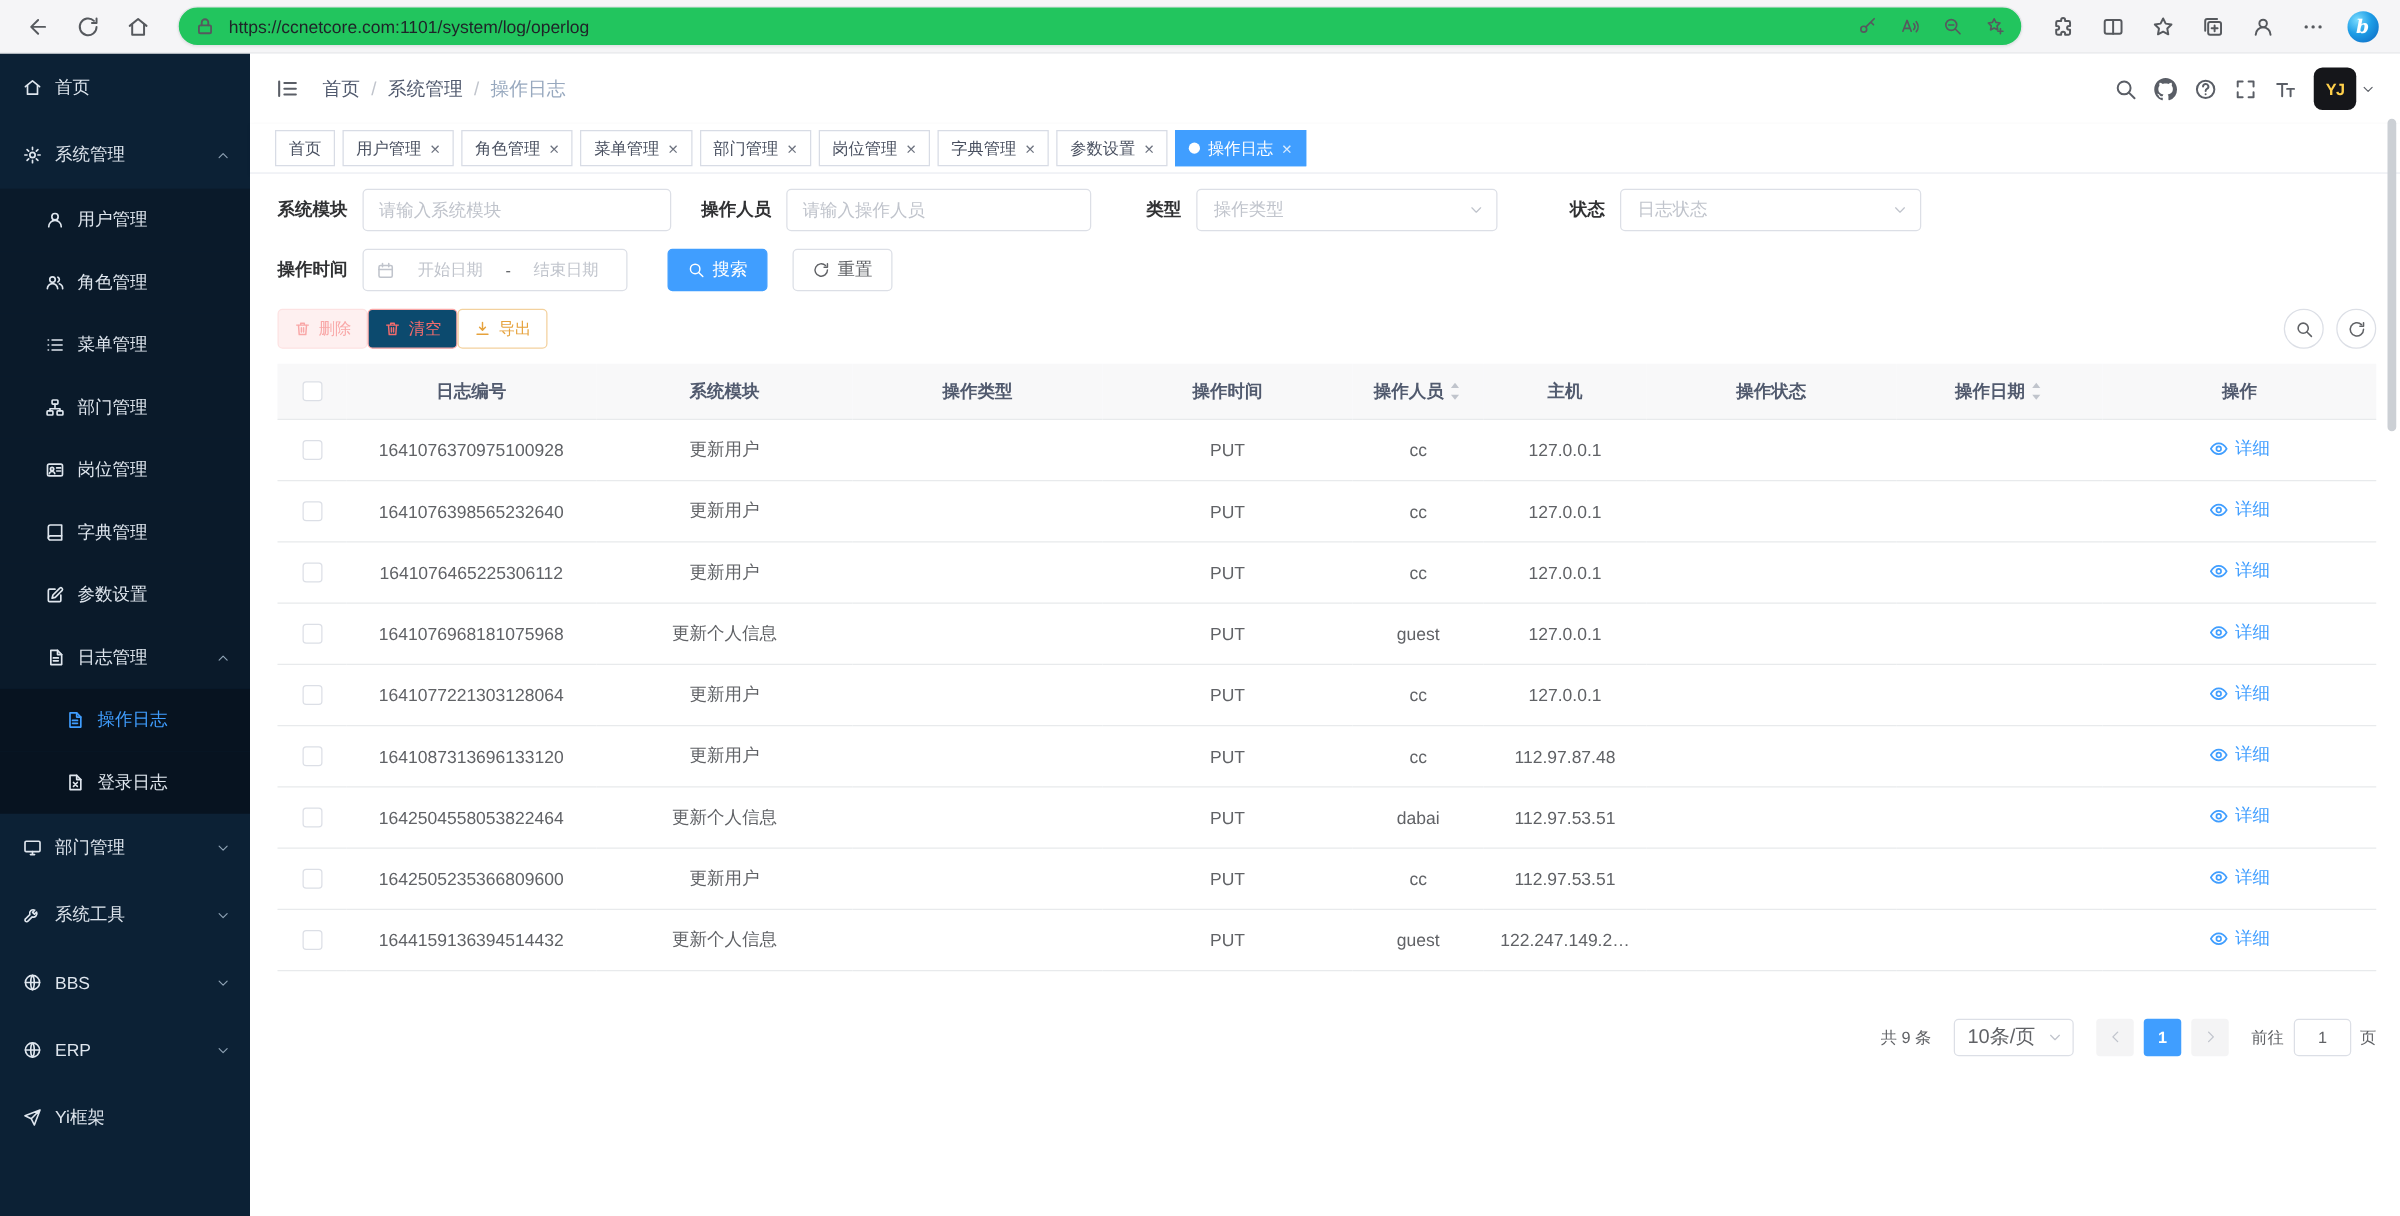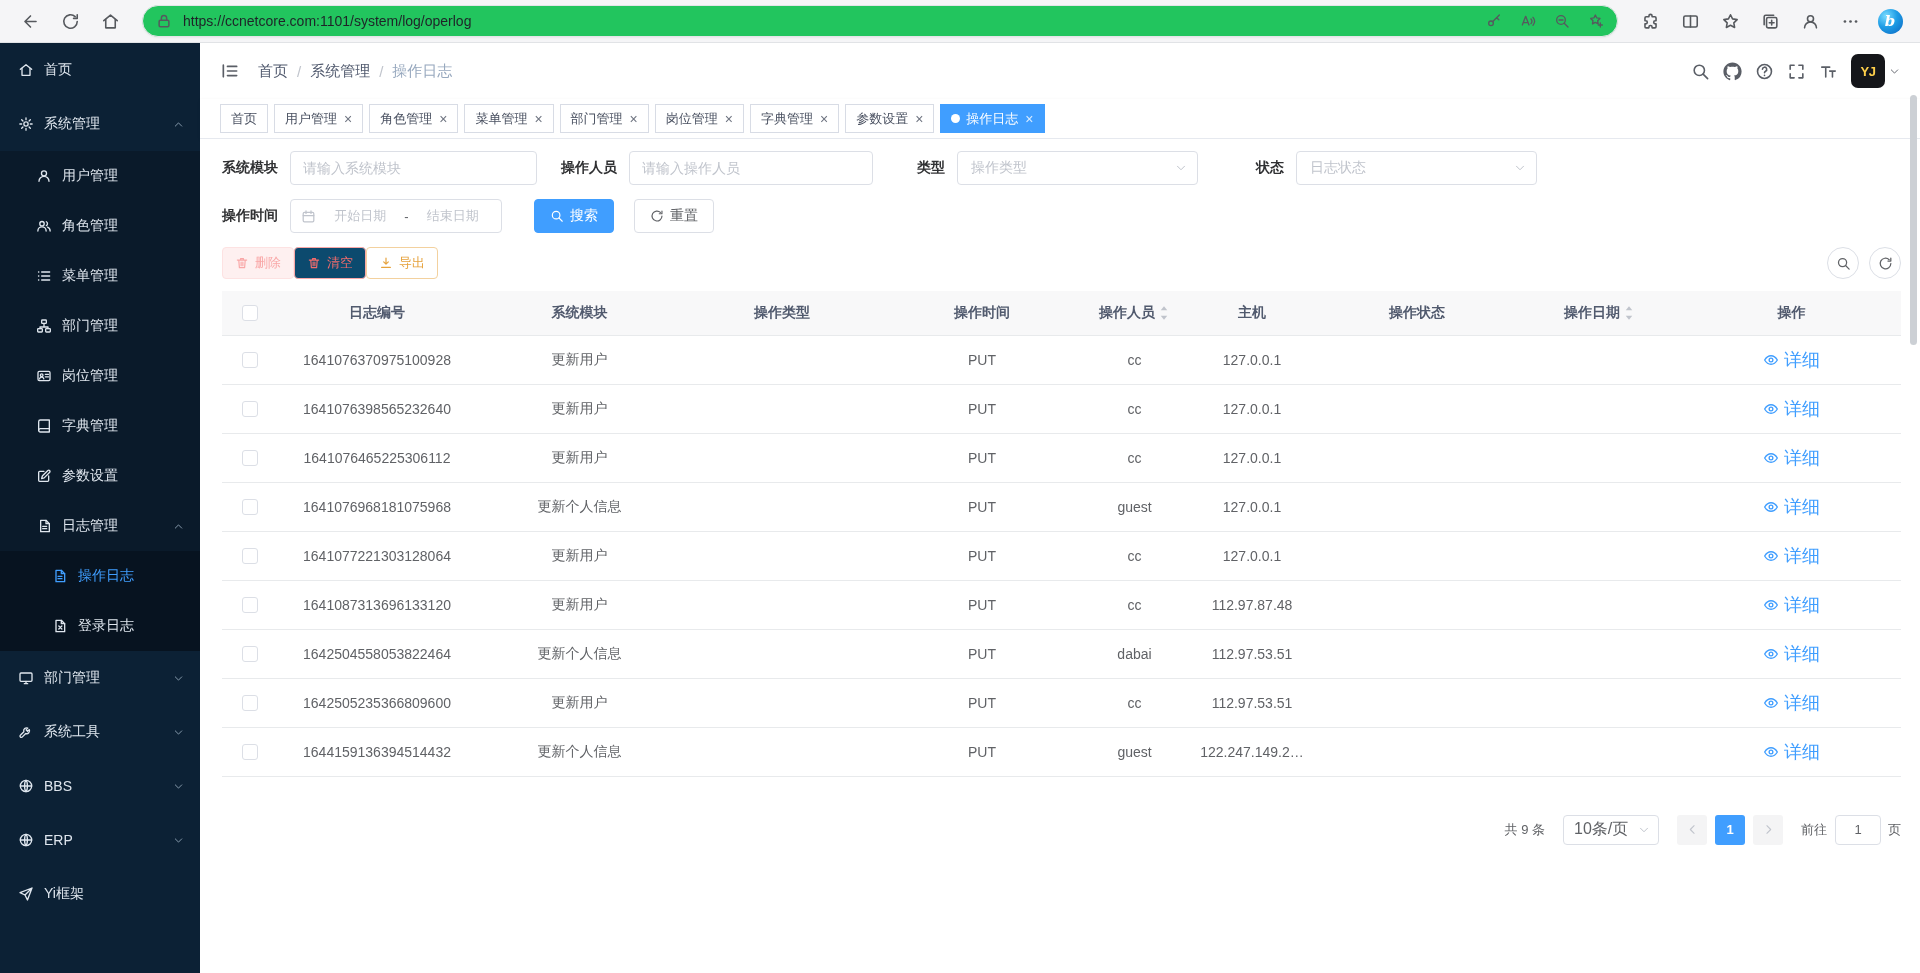--- a/index.html
+++ b/index.html
@@ -88,21 +88,21 @@
   .circle-btn span{width:15px;height:15px;display:block}
 
   
   #log-table{border-collapse:collapse;table-layout:fixed;width:1679px}
   #log-table th{background:#f8f8f9;height:44px;font-size:14px;color:#515a6e;font-weight:bold;text-align:center;border-bottom:1px solid #e8eaec;padding:0;white-space:nowrap}
   #log-table th[data-interactable="true"]{cursor:pointer}
   #log-table td{height:49px;text-align:center;font-size:14px;color:#606266;border-bottom:1px solid #e8eaec;padding:0 4px;white-space:nowrap;overflow:hidden;text-overflow:ellipsis}
   .checkbox{display:inline-block;width:16px;height:16px;border:1px solid #dcdfe6;border-radius:3px;background:#fff;vertical-align:middle;cursor:pointer}
   .th-label{vertical-align:middle}
   .sort-caret{display:inline-flex;width:12px;height:18px;margin-left:3px;vertical-align:middle}
-  .detail-link{display:inline-flex;align-items:center;gap:5px;color:#409eff;cursor:pointer;font-size:18px}
+  .detail-link{display:inline-flex;align-items:center;gap:5px;color:#409eff;cursor:pointer;font-size:14px}
   .eye{width:16px;height:16px;display:inline-block}
 
   
   .pagination{display:flex;align-items:center;justify-content:flex-end;margin-top:38px;font-size:13px;color:#606266}
   .pg-total{margin-right:18px}
   .pg-size{width:96px;height:30px;border:1px solid #dcdfe6;border-radius:4px;display:flex;align-items:center;padding:0 8px 0 10px;cursor:pointer;margin-right:18px;background:#fff}
   .pg-size .pg-size-val{flex:1;font-size:16px;color:#606266}
   .pg-btn{width:30px;height:30px;background:#f4f4f5;border-radius:3px;display:flex;align-items:center;justify-content:center;color:#c0c4cc;cursor:pointer}
   .pg-btn span{width:13px;height:13px;display:block}
   .pg-page{width:30px;height:30px;border-radius:3px;display:flex;align-items:center;justify-content:center;font-size:13px;margin:0 8px;cursor:pointer}

